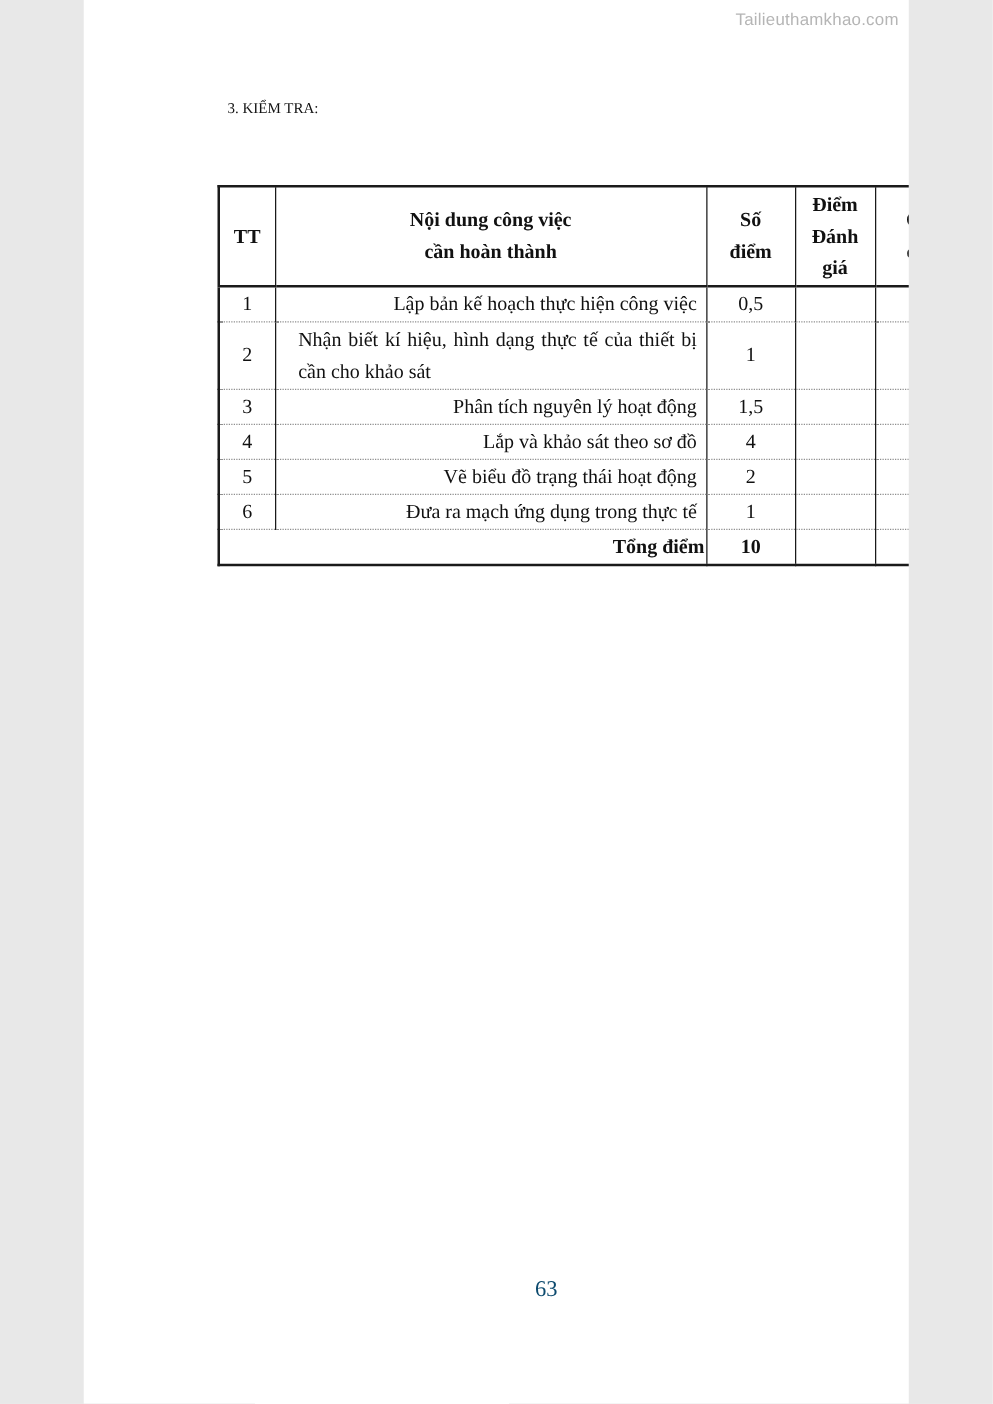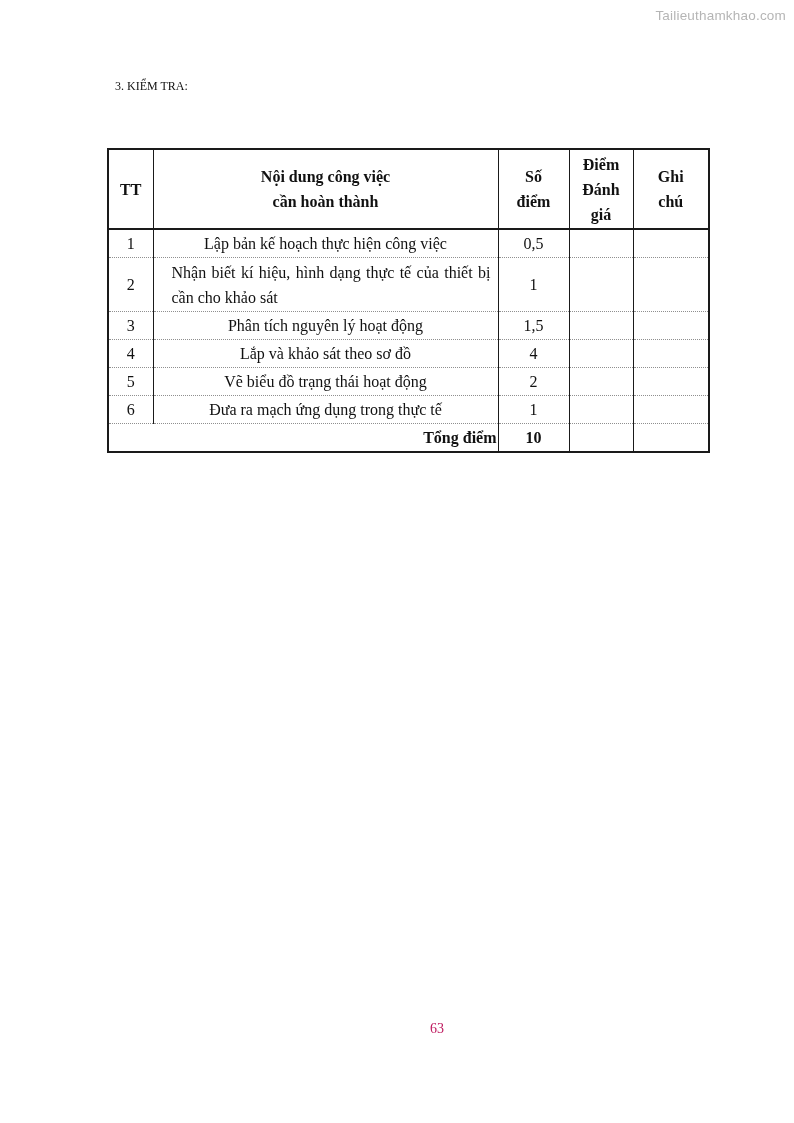--- a/index.html
+++ b/index.html
@@ -1,17 +1,17 @@
 <!DOCTYPE html>
 <html><head>
 <meta charset="utf-8">
 <style>
   html, body { margin:0; padding:0; background:#e8e8e8; }
   .page {
-    position:relative; width:794px; height:1123px; margin:0 auto;
+    position:relative; width:660px; height:1123px; margin:0 auto;
     background:#ffffff; overflow:hidden;
     font-family:"Liberation Serif","DejaVu Serif",serif; color:#111111;
   }
   .watermark {
     position:absolute; top:8px; right:8px;
     font-family:"Liberation Sans","DejaVu Sans",sans-serif;
     font-size:13.5px; color:#b5b5b5; letter-spacing:0.2px;
   }
   .heading {
     position:absolute; left:115px; top:79px;
@@ -34,28 +34,28 @@
     border-bottom:2px solid #1a1a1a;
     font-weight:bold; text-align:center;
     line-height:25px; white-space:pre-line; height:76px;
   }
   .grade-table tbody td {
     border-top:1px dotted #8f8f8f; border-bottom:1px dotted #8f8f8f;
   }
   tr.h26 td { height:25px; }
   tr.h52 td { height:51px; }
   .c-tt    { text-align:center; }
-  .c-task  { text-align:center; padding:0 7px; line-height:25px; }
+  .c-task  { text-align:right; padding:0 7px; line-height:25px; }
   .c-task.justify { text-align:justify; line-height:25px;padding-left:18px; }
   .c-score { text-align:center; }
   .c-label { font-weight:bold; text-align:right; padding-left:12px; }
   .bold    { font-weight:bold; }
   .page-number {
     position:absolute; top:1021px; left:80px; right:0;
-    text-align:center; font-size:14px; color:#be185d;
+    text-align:center; font-size:18px; color:#0c4a6e;
   }
 </style>
 </head>
 <body>
 
 <div class="page">
 
   <div class="watermark">Tailieuthamkhao.com</div>
 
   <div class="heading">3. KIỂM TRA:</div>

